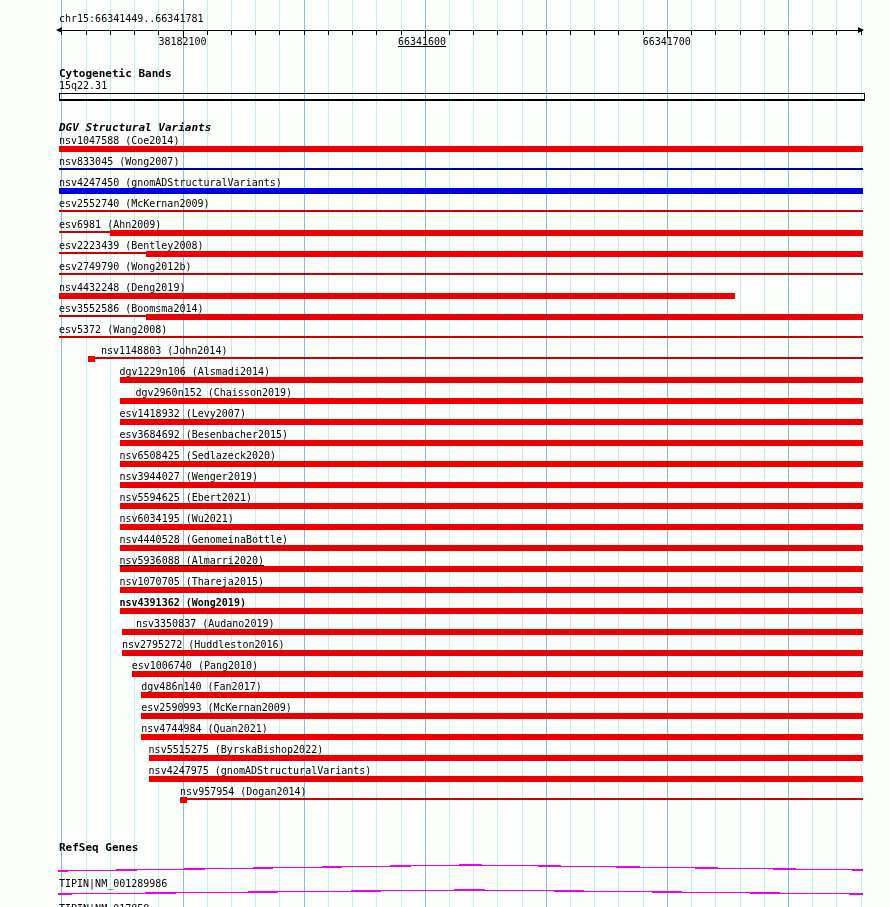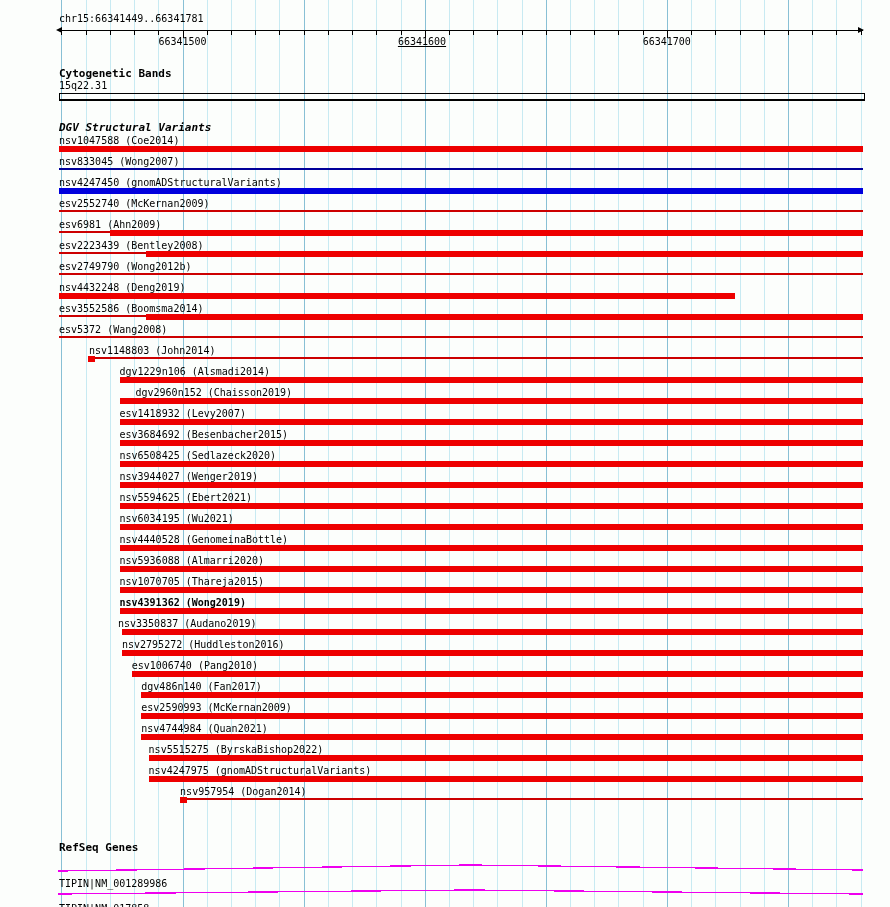--- a/index.html
+++ b/index.html
@@ -93,21 +93,21 @@
       <div class="tick" style="left: 642.6px; top: 30px; height: 5px;"></div>
       <div class="tick" style="left: 666.8px; top: 30px; height: 8px;"></div>
       <div class="tick" style="left: 691.1px; top: 30px; height: 5px;"></div>
       <div class="tick" style="left: 715.3px; top: 30px; height: 5px;"></div>
       <div class="tick" style="left: 739.5px; top: 30px; height: 5px;"></div>
       <div class="tick" style="left: 763.7px; top: 30px; height: 5px;"></div>
       <div class="tick" style="left: 787.9px; top: 30px; height: 5px;"></div>
       <div class="tick" style="left: 812.1px; top: 30px; height: 5px;"></div>
       <div class="tick" style="left: 836.4px; top: 30px; height: 5px;"></div>
       <div class="tick" style="left: 860.6px; top: 30px; height: 5px;"></div>
-      <div class="ticklabel" style="left: 142.5px; top: 36px;">66341500</div>
+      <div class="ticklabel" style="left: 142.5px; top: 36px;">38182100</div>
       <div class="ticklabel" style="left: 382px; top: 36px; text-decoration: underline;">66341600</div>
       <div class="ticklabel" style="left: 626.8px; top: 36px;">66341700</div>
     </div>
 
   <div class="t title" style="left:59px;top:68px;">Cytogenetic Bands</div>
   <div class="t" style="left:59px;top:80px;text-align:right;">15q22.31</div>
   <div id="band-layer">
       <div class="bandrect" style="left: 59px; top: 93px; width: 804px; height: 5px;"></div>
     </div>
 
@@ -150,21 +150,21 @@
       <div>
         <div class="t" style="left: 59px; top: 303px;">esv3552586 (Boomsma2014)</div>
         <div class="seg" style="left: 59px; top: 315px; width: 87.2px; height: 2px; background: rgb(204, 0, 0);"></div>
         <div class="seg" style="left: 146.2px; top: 314px; width: 716.8px; height: 6px; background: rgb(238, 0, 0);"></div>
       </div>
       <div>
         <div class="t" style="left: 59px; top: 324px;">esv5372 (Wang2008)</div>
         <div class="seg" style="left: 59px; top: 336px; width: 804px; height: 2px; background: rgb(204, 0, 0);"></div>
       </div>
       <div>
-        <div class="t" style="left: 89px; top: 345px;">nsv1148803 (John2014)</div>
+        <div class="t" style="left: 101px; top: 345px;">nsv1148803 (John2014)</div>
         <div class="seg" style="left: 88.1px; top: 356px; width: 7.3px; height: 6px; background: rgb(238, 0, 0);"></div>
         <div class="seg" style="left: 95.3px; top: 357px; width: 767.7px; height: 2px; background: rgb(204, 0, 0);"></div>
       </div>
       <div>
         <div class="t" style="left: 119.5px; top: 366px;">dgv1229n106 (Alsmadi2014)</div>
         <div class="seg" style="left: 119.5px; top: 377px; width: 743.5px; height: 6px; background: rgb(238, 0, 0);"></div>
       </div>
       <div>
         <div class="t" style="left: 119.5px; top: 387px; margin-left: 16px;">dgv2960n152 (Chaisson2019)</div>
         <div class="seg" style="left: 119.5px; top: 398px; width: 743.5px; height: 6px; background: rgb(238, 0, 0);"></div>
@@ -191,33 +191,33 @@
       </div>
       <div>
         <div class="t" style="left: 119.5px; top: 513px;">nsv6034195 (Wu2021)</div>
         <div class="seg" style="left: 119.5px; top: 524px; width: 743.5px; height: 6px; background: rgb(238, 0, 0);"></div>
       </div>
       <div>
         <div class="t" style="left: 119.5px; top: 534px;">nsv4440528 (GenomeinaBottle)</div>
         <div class="seg" style="left: 119.5px; top: 545px; width: 743.5px; height: 6px; background: rgb(238, 0, 0);"></div>
       </div>
       <div>
-        <div class="t" style="left: 119.5px; top: 555px;">nsv5936088 (Almarri2020)</div>
+        <div class="t" style="left: 119.5px; top: 555px; text-decoration: underline;">nsv5936088 (Almarri2020)</div>
         <div class="seg" style="left: 119.5px; top: 566px; width: 743.5px; height: 6px; background: rgb(238, 0, 0);"></div>
       </div>
       <div>
         <div class="t" style="left: 119.5px; top: 576px;">nsv1070705 (Thareja2015)</div>
         <div class="seg" style="left: 119.5px; top: 587px; width: 743.5px; height: 6px; background: rgb(238, 0, 0);"></div>
       </div>
       <div>
         <div class="t" style="left: 119.5px; top: 597px; font-weight: bold;">nsv4391362 (Wong2019)</div>
         <div class="seg" style="left: 119.5px; top: 608px; width: 743.5px; height: 6px; background: rgb(238, 0, 0);"></div>
       </div>
       <div>
-        <div class="t" style="left: 118px; top: 618px;">nsv3350837 (Audano2019)</div>
+        <div class="t" style="left: 136px; top: 618px;">nsv3350837 (Audano2019)</div>
         <div class="seg" style="left: 122px; top: 629px; width: 741px; height: 6px; background: rgb(238, 0, 0);"></div>
       </div>
       <div>
         <div class="t" style="left: 122px; top: 639px;">nsv2795272 (Huddleston2016)</div>
         <div class="seg" style="left: 122px; top: 650px; width: 741px; height: 6px; background: rgb(238, 0, 0);"></div>
       </div>
       <div>
         <div class="t" style="left: 131.7px; top: 660px;">esv1006740 (Pang2010)</div>
         <div class="seg" style="left: 131.7px; top: 671px; width: 731.3px; height: 6px; background: rgb(238, 0, 0);"></div>
       </div>

